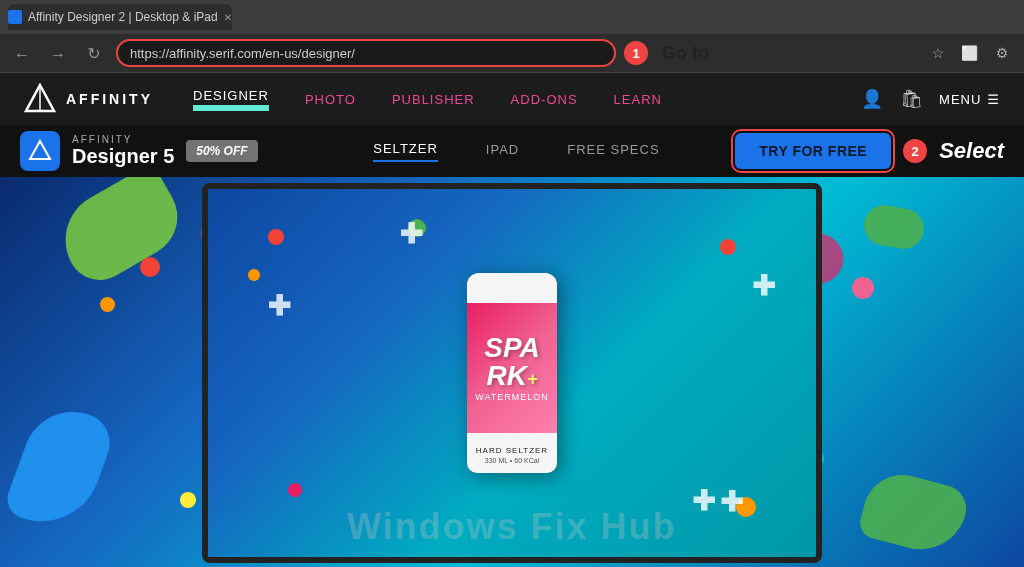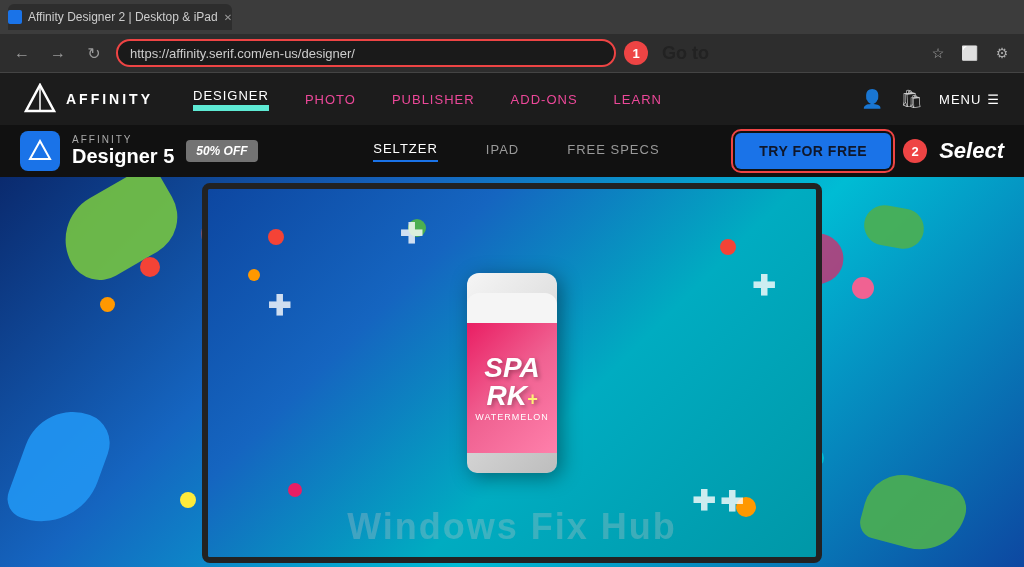--- a/index.html
+++ b/index.html
@@ -500,20 +500,24 @@
     </div>
 
     <div class="can-container">
       <div class="can">
         <div style="background:#f5f5f5;width:100%;height:30px;border-radius:12px 12px 0 0;"></div>
         <div class="can-label">
           <span class="spark-text">SPA</span>
           <span class="spark-text">RK<span class="spark-plus">+</span></span>
           <span class="watermelon-text">WATERMELON</span>
         </div>
+        <div style="background:#f5f5f5;width:100%;flex:1;display:flex;align-items:center;justify-content:center;border-radius:0 0 10px 10px;flex-direction:column;gap:2px;">
+          <span class="hard-seltzer">HARD SELTZER</span>
+          <span style="font-size:7px;color:#555;">330 ML • 60 KCal</span>
+        </div>
       </div>
     </div>
 
     <span class="cross" style="top:40px;left:400px;z-index:5;">✚</span>
     <span class="cross" style="bottom:50px;right:280px;z-index:5;">✚</span>
 
     <div class="watermark">Windows Fix Hub</div>
   </div>
 </div>
 

